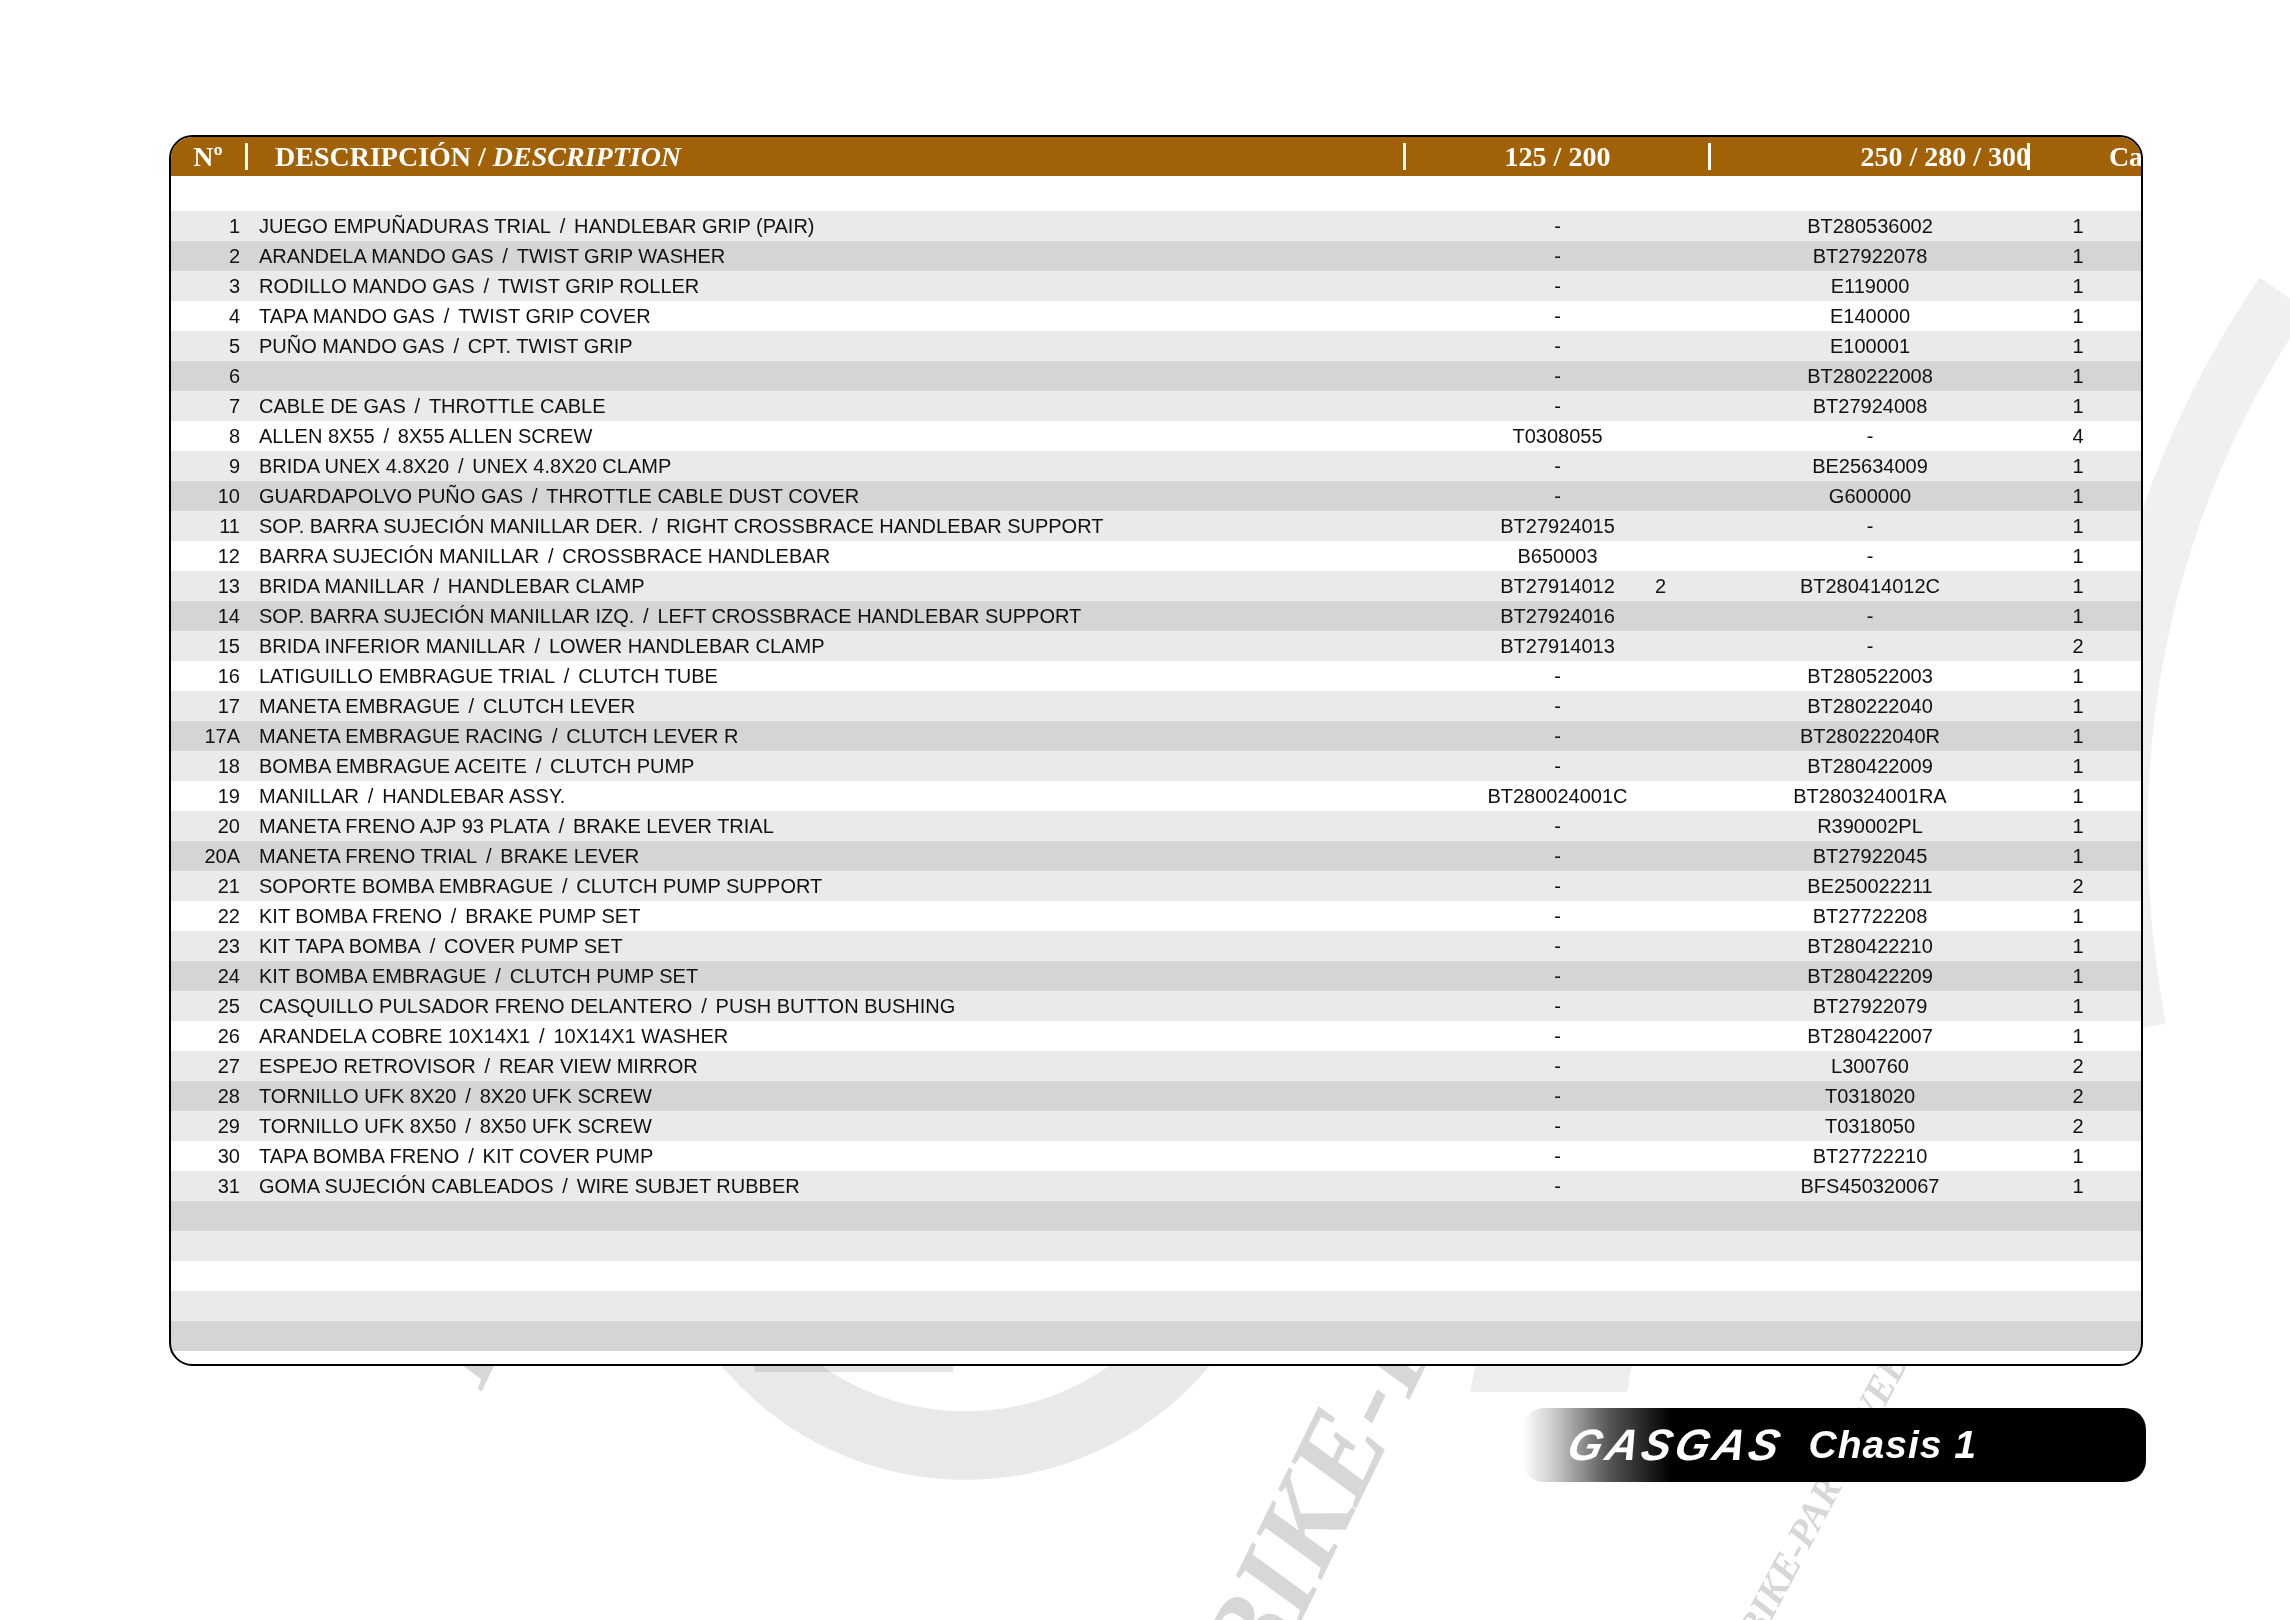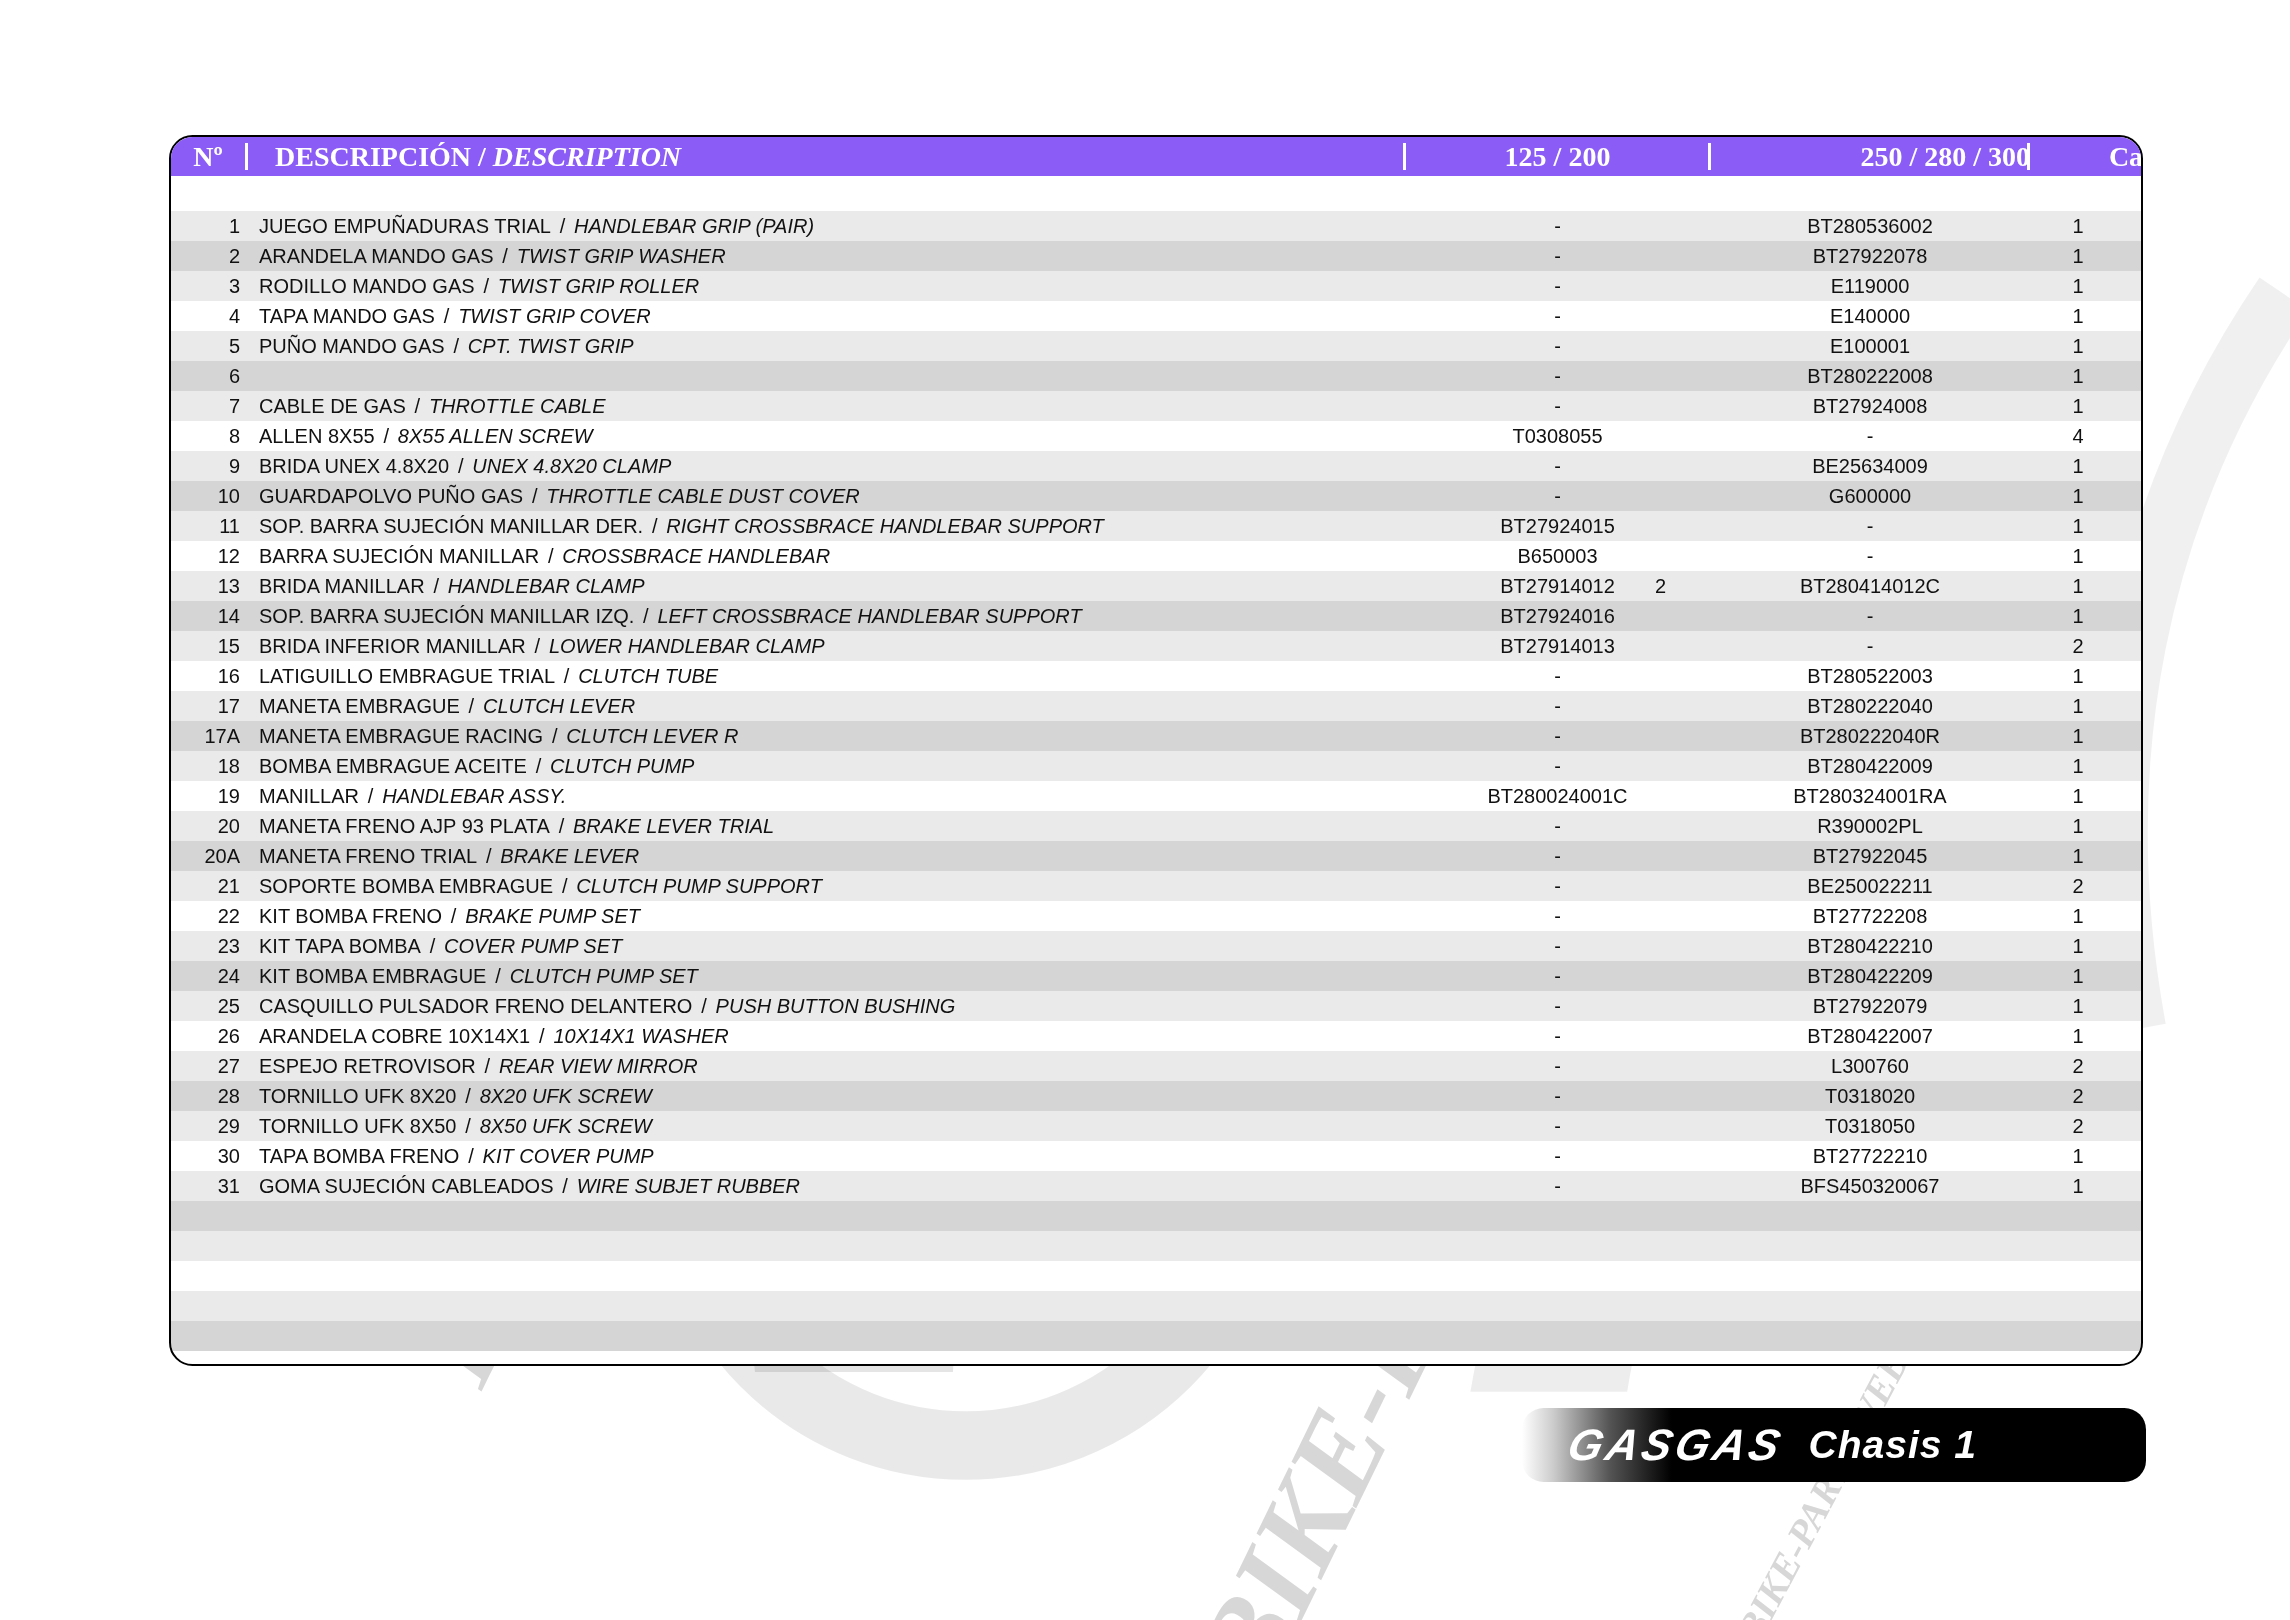--- a/index.html
+++ b/index.html
@@ -16,41 +16,41 @@
   .wm-a{left:446px;top:1304px;font-size:120px;transform:rotate(-64deg);}
   .wm-b{left:1230px;top:1607px;font-size:120px;transform:rotate(-64deg);}
   .wm-c{left:1747px;top:1615px;font-size:39px;transform:rotate(-62deg);}
   .swoosh{position:absolute;left:0;top:0;z-index:2;pointer-events:none;}
   
   .parts-table{
     position:absolute;left:169px;top:135px;width:1970px;height:1227px;
     border:2.9px solid #000;border-radius:23.5px;background:#fff;overflow:hidden;z-index:4;
   }
   .thead{
-    position:relative;height:39px;background:#8b5cf6;color:#fff;
+    position:relative;height:39px;background:#a16207;color:#fff;
     font-family:"Liberation Serif", serif;font-weight:bold;font-size:28px;z-index:6;
   }
   .thead .h-abs{position:absolute;top:0;height:39px;line-height:39px;}
   .h-no{left:0;width:74px;text-align:center;}
   .h-desc{left:104px;}
   .h-desc .it{font-style:italic;}
   .h-a{left:1234px;width:305px;text-align:center;}
   .h-b{left:1539px;width:320px;text-align:right;}
   .h-q{left:1892px;width:112px;text-align:right;}
   .hdiv{position:absolute;top:5.9px;width:2.9px;height:27.4px;background:#fff;}
   .hdiv.d1{left:74px;} .hdiv.d2{left:1232px;} .hdiv.d3{left:1537px;} .hdiv.d4{left:1856px;}
   .tbody{position:relative;z-index:5;}
   .spacer-row{height:35px;}
   .row{position:relative;height:30px;line-height:30px;font-size:20px;white-space:nowrap;}
   .shade-light{background:rgba(0,0,0,0.082);}
   .shade-medium{background:rgba(0,0,0,0.165);}
   .shade-white{background:transparent;}
   .row .no{position:absolute;left:0;top:0;width:69px;text-align:right;}
   .row .desc{position:absolute;left:88px;top:0;}
-  .row .desc .en{font-style:italic;}
+  .row .desc .en{}
   .row .desc .sep{padding:0 8.8px;}
   .row .cell{position:absolute;top:0;text-align:center;}
   .row .cell.a{left:1234px;width:305px;}
   .row .cell.b{left:1539px;width:320px;text-align:center;}
   .row .cell.q{left:1858px;width:98px;}
   .row .cell.a .extra{position:absolute;right:44px;top:0;}
   
   .footer-banner{
     position:absolute;left:1522px;top:1408px;width:624px;height:74px;z-index:6;
     border-radius:21.6px;display:flex;align-items:center;

